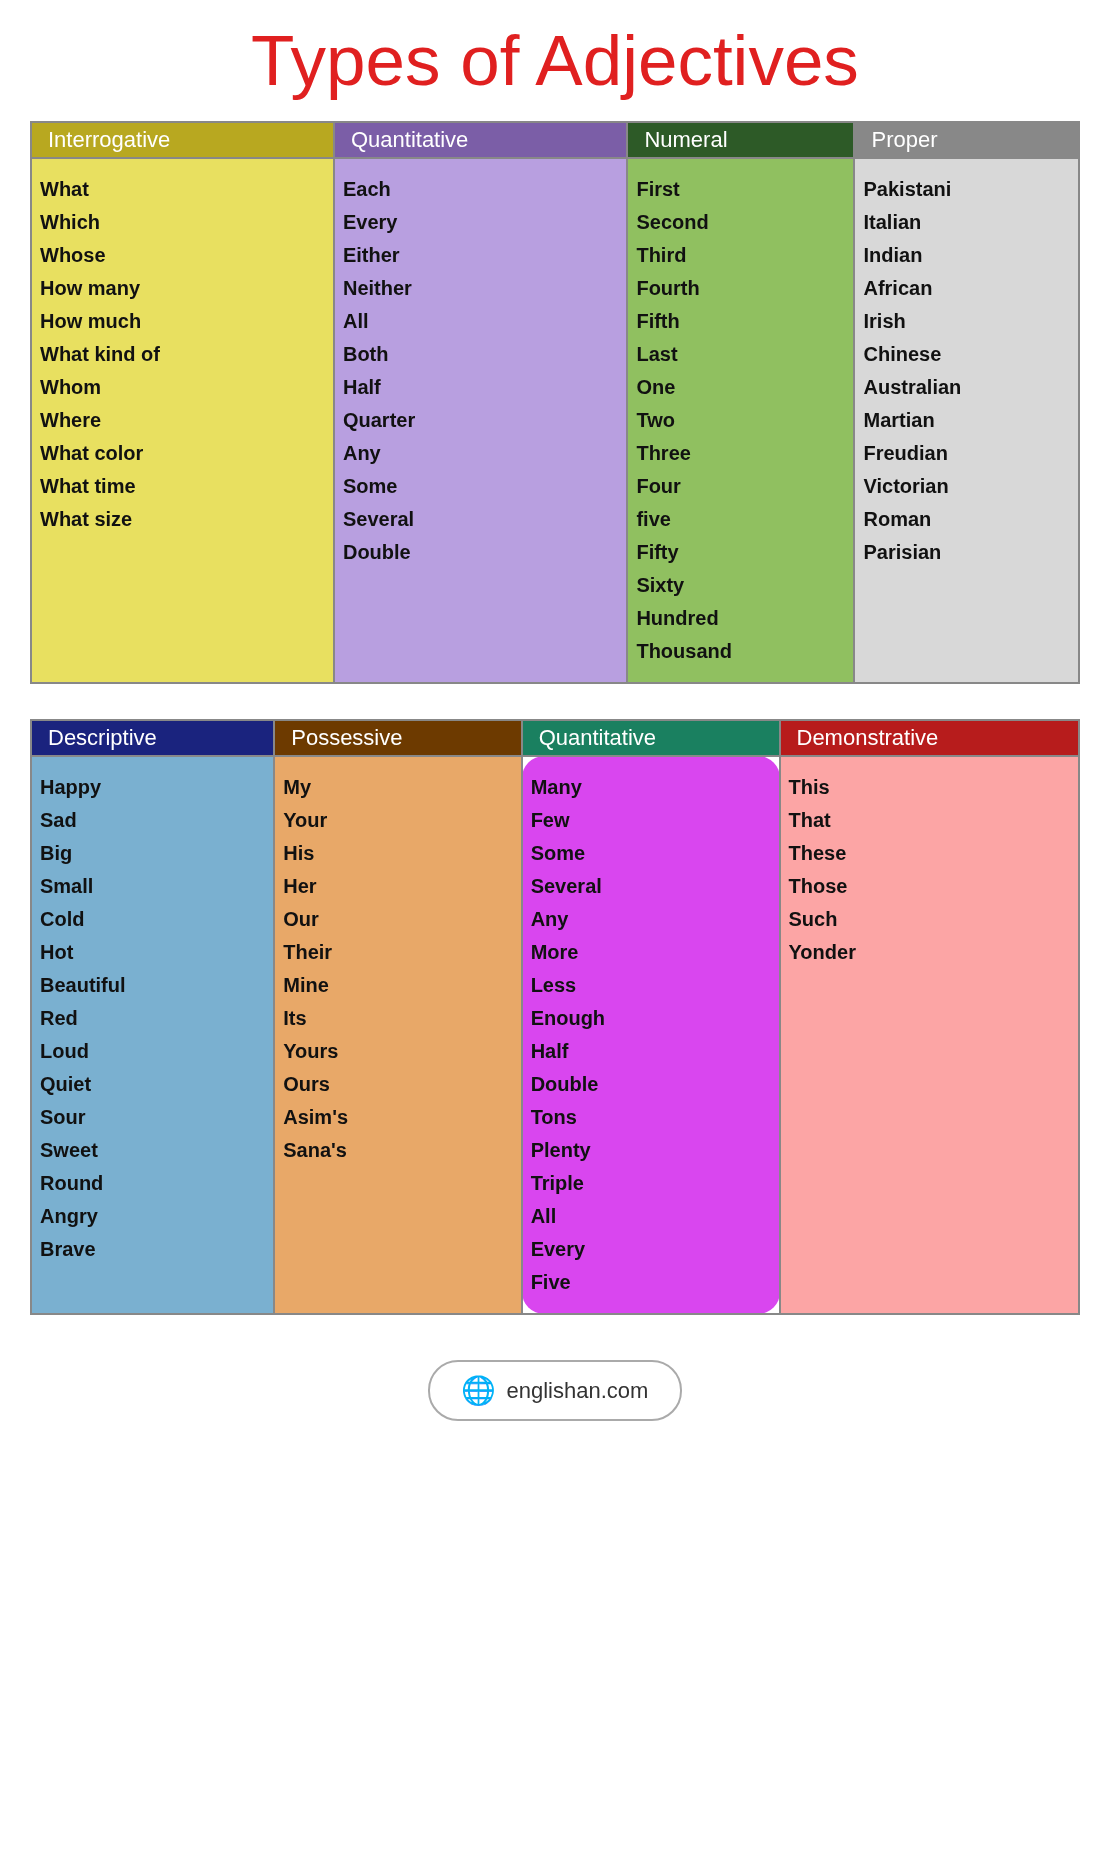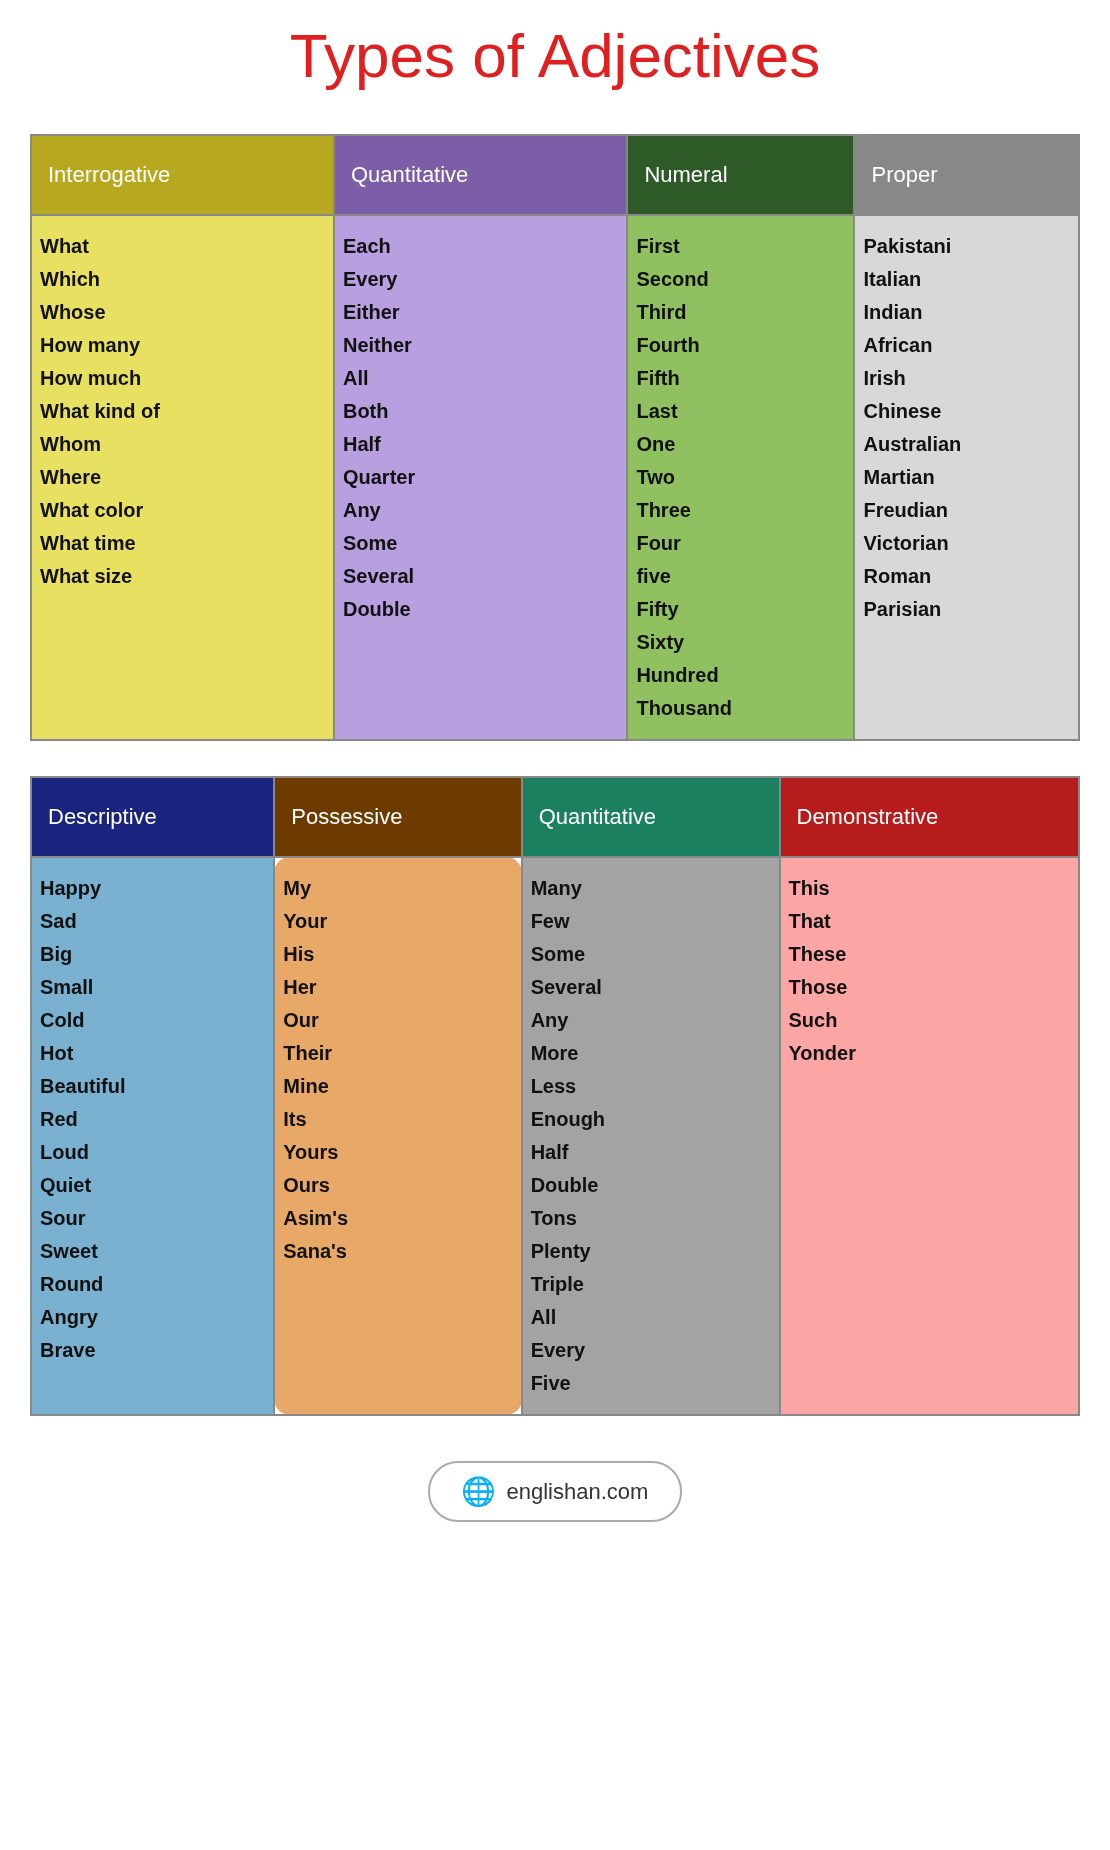--- a/index.html
+++ b/index.html
@@ -8,34 +8,34 @@
       font-family: Arial, sans-serif;
       width: 1110px;
       min-height: 1850px;
       display: flex;
       flex-direction: column;
       align-items: center;
       padding: 20px 30px 30px;
     }
     .page-title {
       font-family: 'Comic Sans MS', cursive, sans-serif;
-      font-size: 62px;
+      font-size: 71px;
       color: #e02020;
       text-align: center;
-      margin-bottom: 43px;
+      margin-bottom: 20px;
       font-weight: normal;
     }
     .grid-table {
       width: 100%;
       border-collapse: collapse;
       border: 2px solid #888;
       margin-bottom: 35px;
     }
     .grid-table th {
-      padding: 26px 16px;
+      padding: 4px 16px;
       font-size: 22px;
       font-weight: normal;
       color: #fff;
       text-align: left;
       border: 2px solid #888;
     }
     .grid-table td {
       padding: 14px 8px;
       vertical-align: top;
       font-size: 20px;
@@ -57,22 +57,22 @@
     .td-proper        { background-color: #d8d8d8; }
 
     
     .th-descriptive   { background-color: #1a237e; }
     .th-possessive    { background-color: #6d3a00; margin-left: 44px; }
     .th-quantitative  { background-color: #1a8060; }
     .th-demonstrative { background-color: #b71c1c; }
 
     
     .td-descriptive   { background-color: #7ab0d0; }
-    .td-possessive    { background-color: #e8a868; border-radius: 16px; }
-    .td-quantitative  { background-color: #a3a3a3; }
+    .td-possessive    { background-color: #e8a868; }
+    .td-quantitative  { background-color: #d946ef; border-radius: 22px; }
     .td-demonstrative { background-color: #fca5a5; }
 
     .footer-badge {
       display: flex;
       align-items: center;
       gap: 10px;
       border: 2px solid #aaa;
       border-radius: 30px;
       padding: 12px 32px;
       font-size: 22px;

